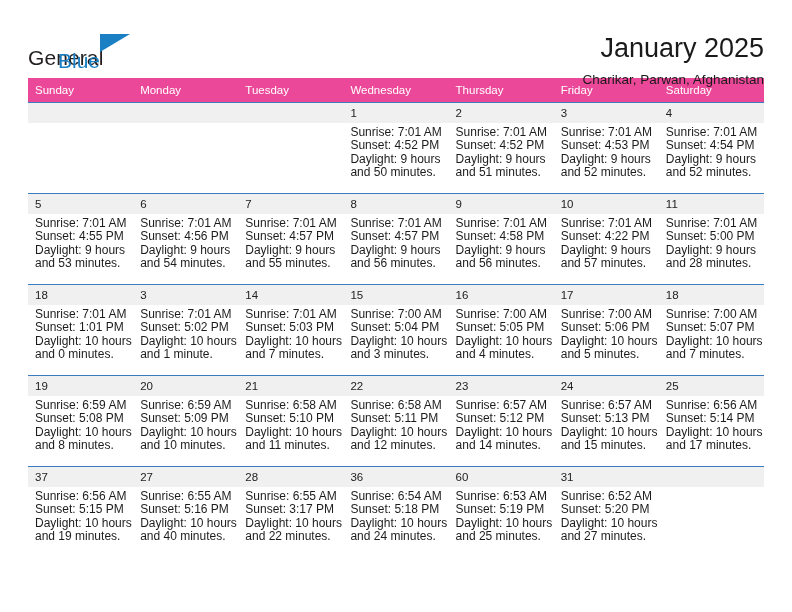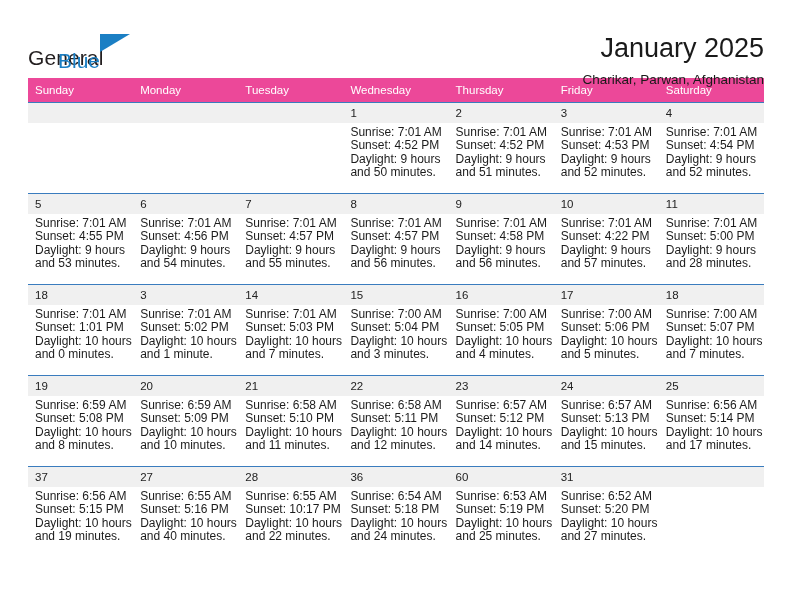--- a/index.html
+++ b/index.html
@@ -480,21 +480,21 @@
                 <div>Daylight: 10 hours</div>
                 <div>and 40 minutes.</div>
               </div>
             </div>
           </td>
           <td>
             <div class="cell">
               <div class="daynum">28</div>
               <div class="info">
                 <div>Sunrise: 6:55 AM</div>
-                <div>Sunset: 10:17 PM</div>
+                <div>Sunset: 3:17 PM</div>
                 <div>Daylight: 10 hours</div>
                 <div>and 22 minutes.</div>
               </div>
             </div>
           </td>
           <td>
             <div class="cell">
               <div class="daynum">36</div>
               <div class="info">
                 <div>Sunrise: 6:54 AM</div>

